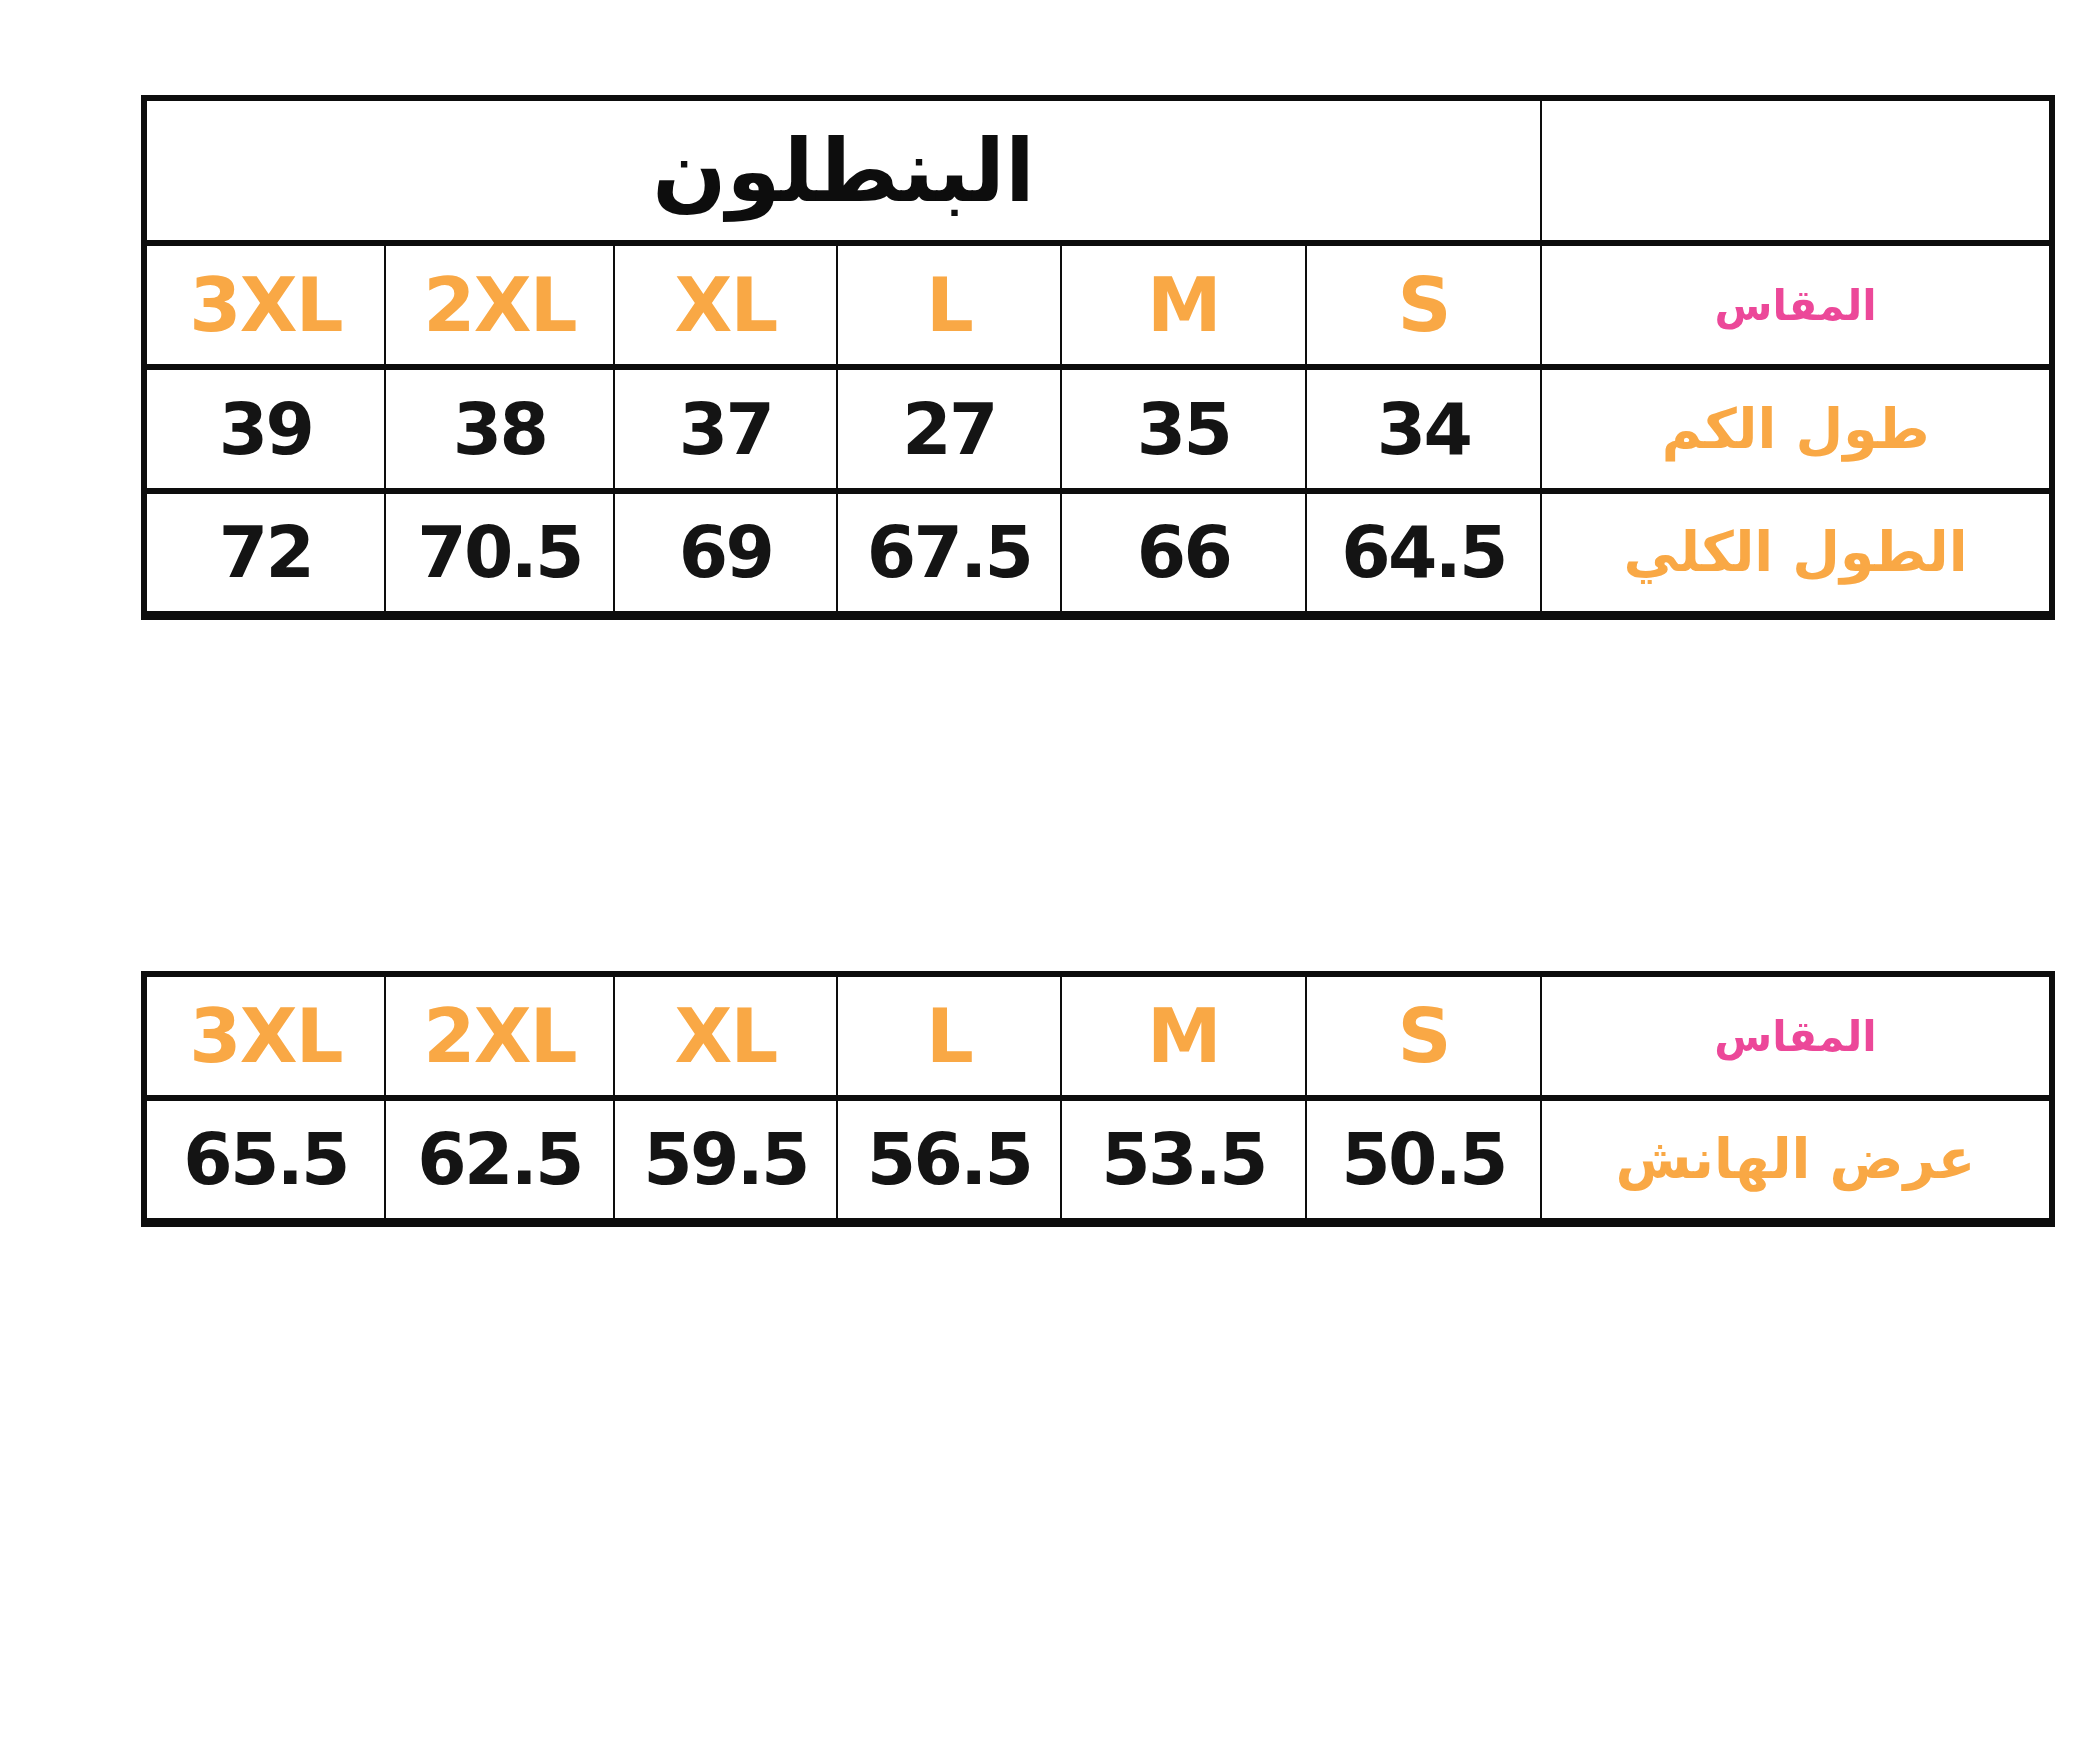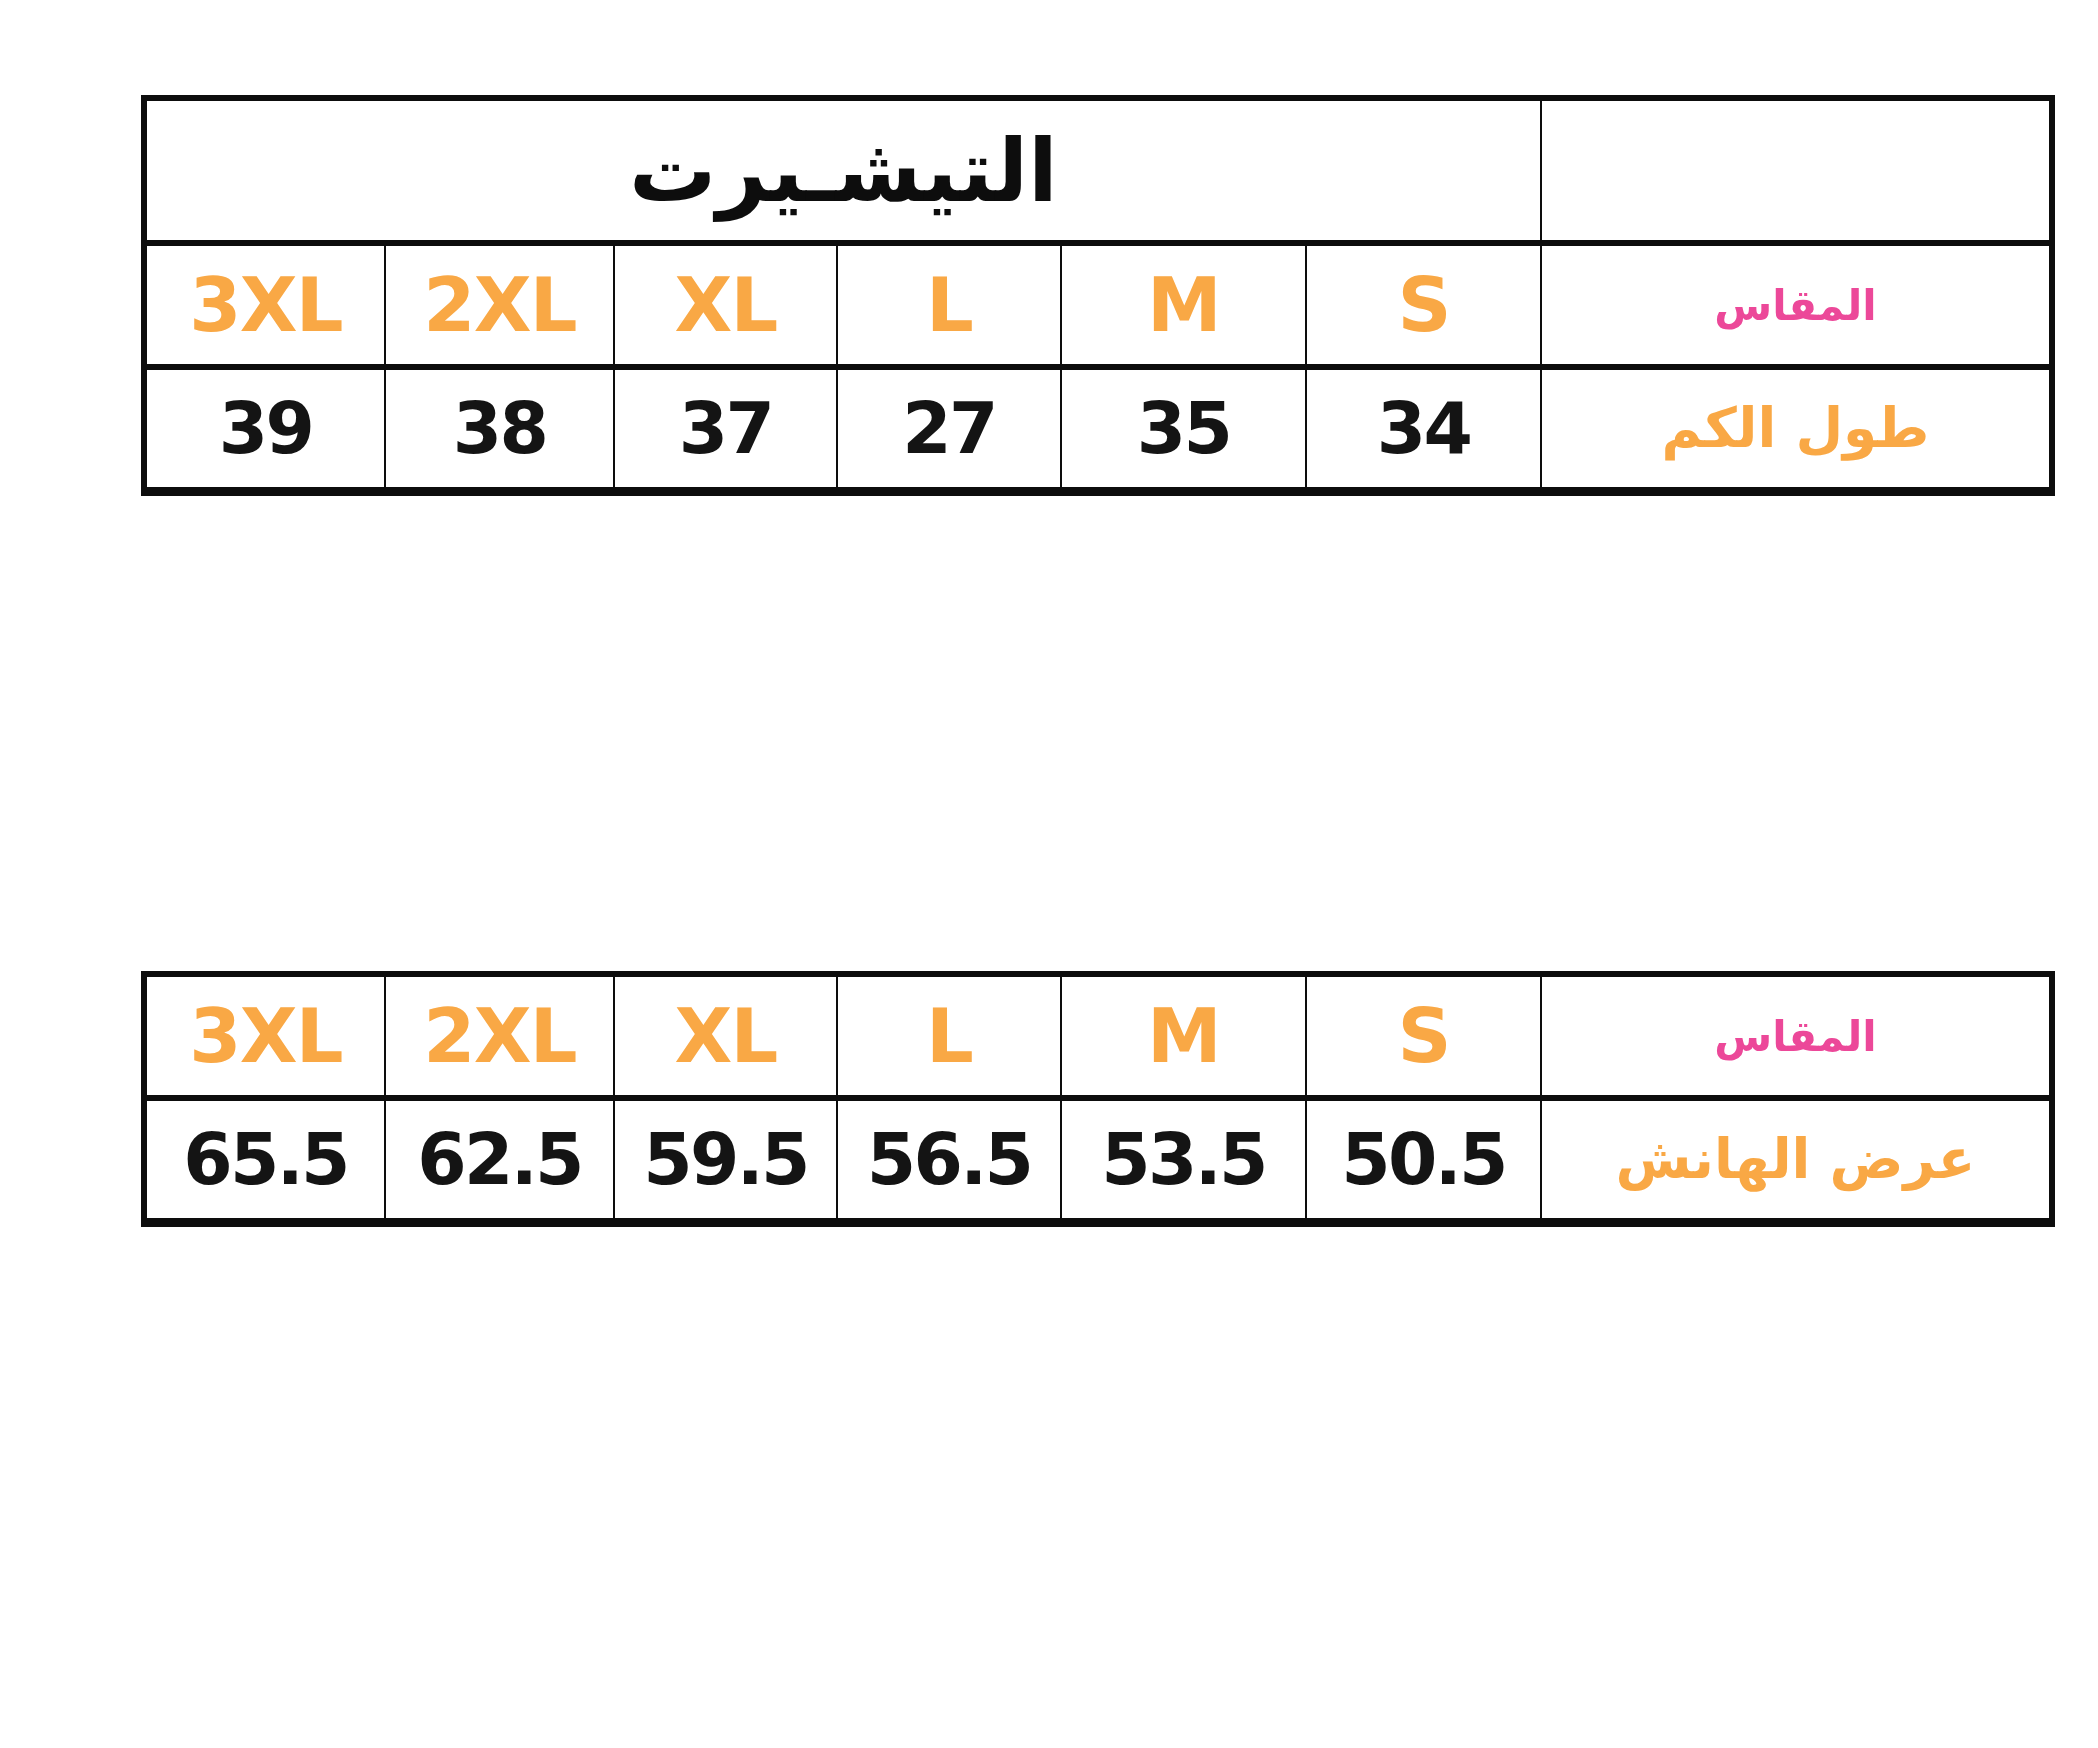--- a/index.html
+++ b/index.html
@@ -83,40 +83,49 @@
       <col style="width:241px">
         <col style="width:229px">
         <col style="width:223px">
       <col style="width:224px">
         <col style="width:245px">
         <col style="width:235px">
       <col style="width:511px">
     </colgroup>
     <tbody>
       <tr class="title-row">
-        <td colspan="6" class="title-cell" dir="rtl">التيشـيرت</td>
+        <td colspan="6" class="title-cell" dir="rtl">البنطلون</td>
         <td class="title-side-cell"></td>
       </tr>
       <tr class="header-row">
         <td class="size-h">3XL</td>
         <td class="size-h">2XL</td>
         <td class="size-h">XL</td>
         <td class="size-h">L</td>
         <td class="size-h">M</td>
         <td class="size-h">S</td>
         <td class="size-label" dir="rtl">المقاس</td>
       </tr>
       <tr class="data-row">
         <td class="value-cell">39</td>
         <td class="value-cell">38</td>
         <td class="value-cell">37</td>
         <td class="value-cell">27</td>
         <td class="value-cell">35</td>
         <td class="value-cell">34</td>
         <td class="measure-label" dir="rtl">طول الكم</td>
+      </tr>
+      <tr class="data-row last">
+        <td class="value-cell">72</td>
+        <td class="value-cell">70.5</td>
+        <td class="value-cell">69</td>
+        <td class="value-cell">67.5</td>
+        <td class="value-cell">66</td>
+        <td class="value-cell">64.5</td>
+        <td class="measure-label" dir="rtl">الطول الكلي</td>
       </tr>
     </tbody>
   </table>
 
   <table class="size-table" id="table-pants">
     <colgroup>
       <col style="width:241px">
         <col style="width:229px">
         <col style="width:223px">
       <col style="width:224px">

